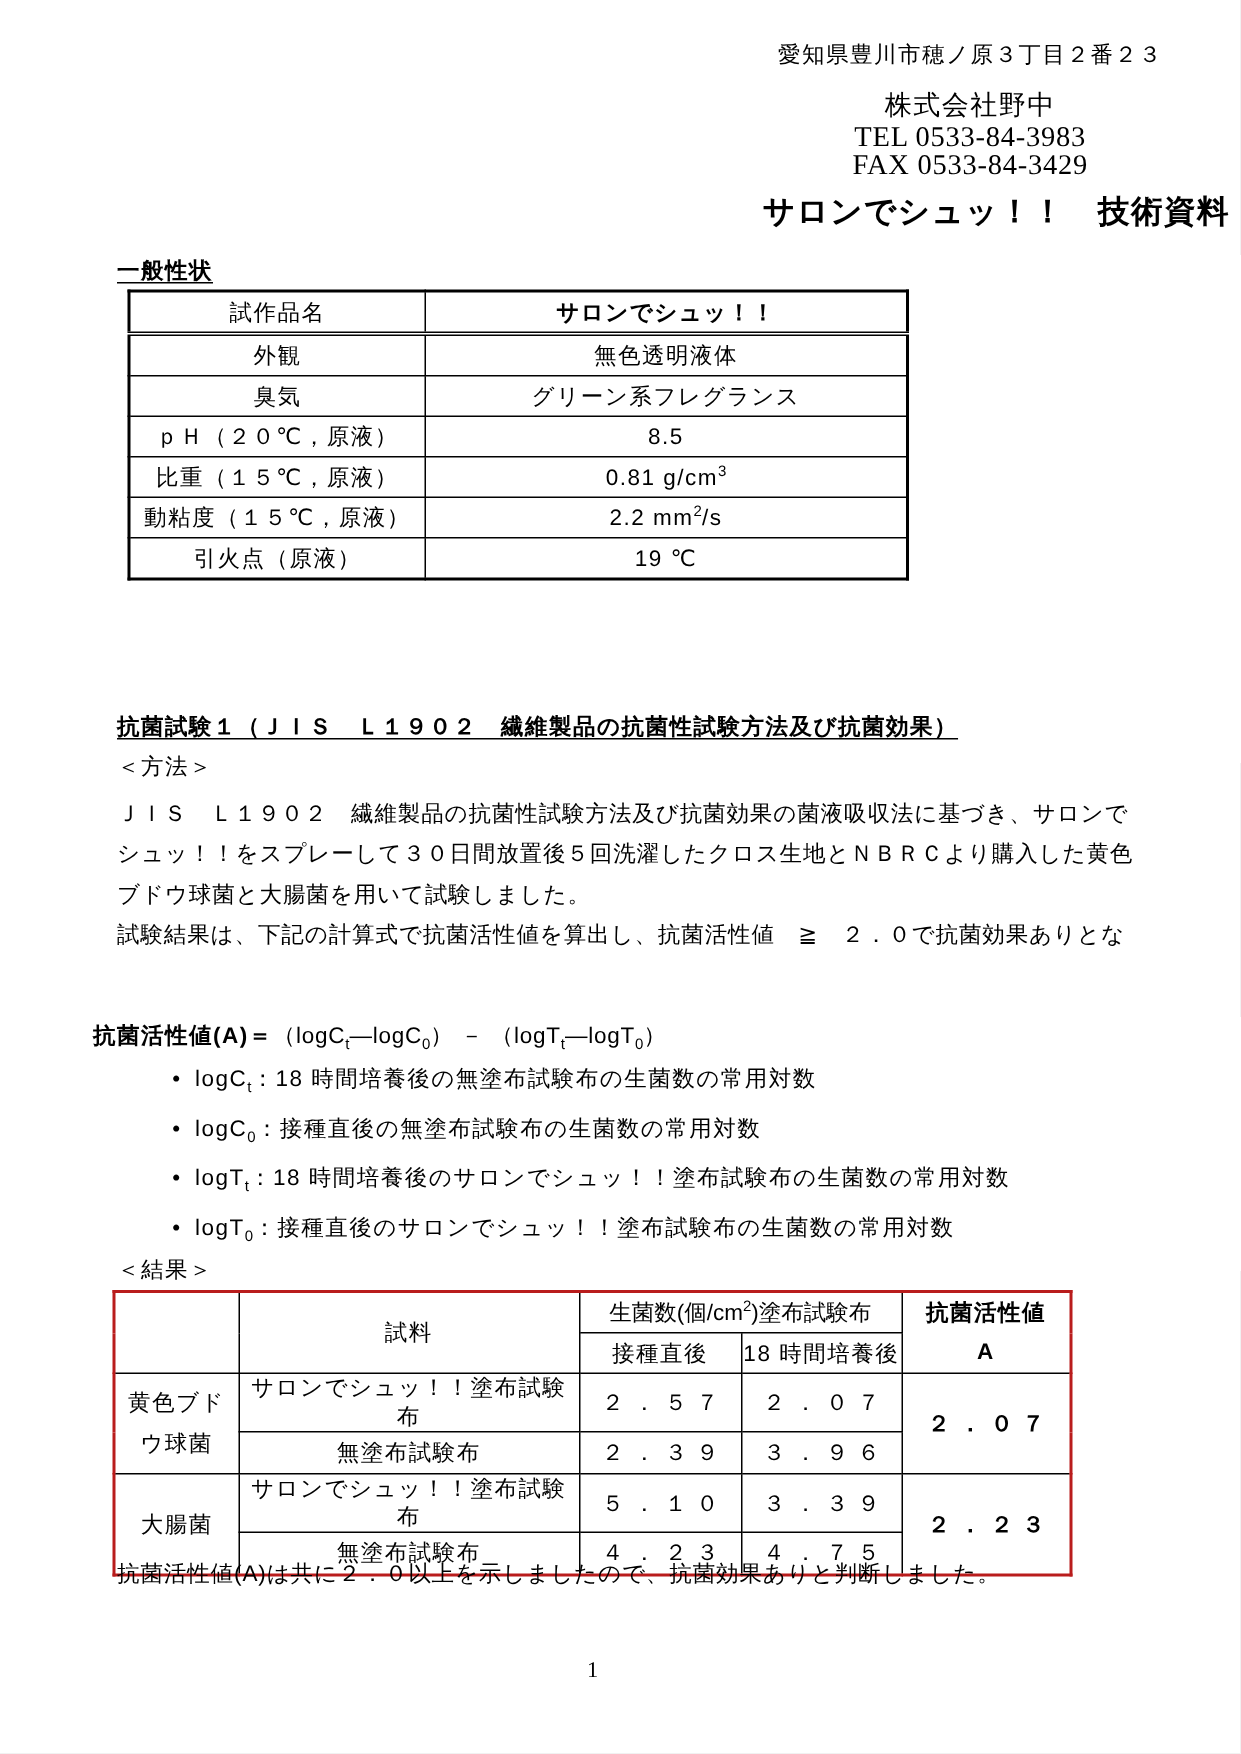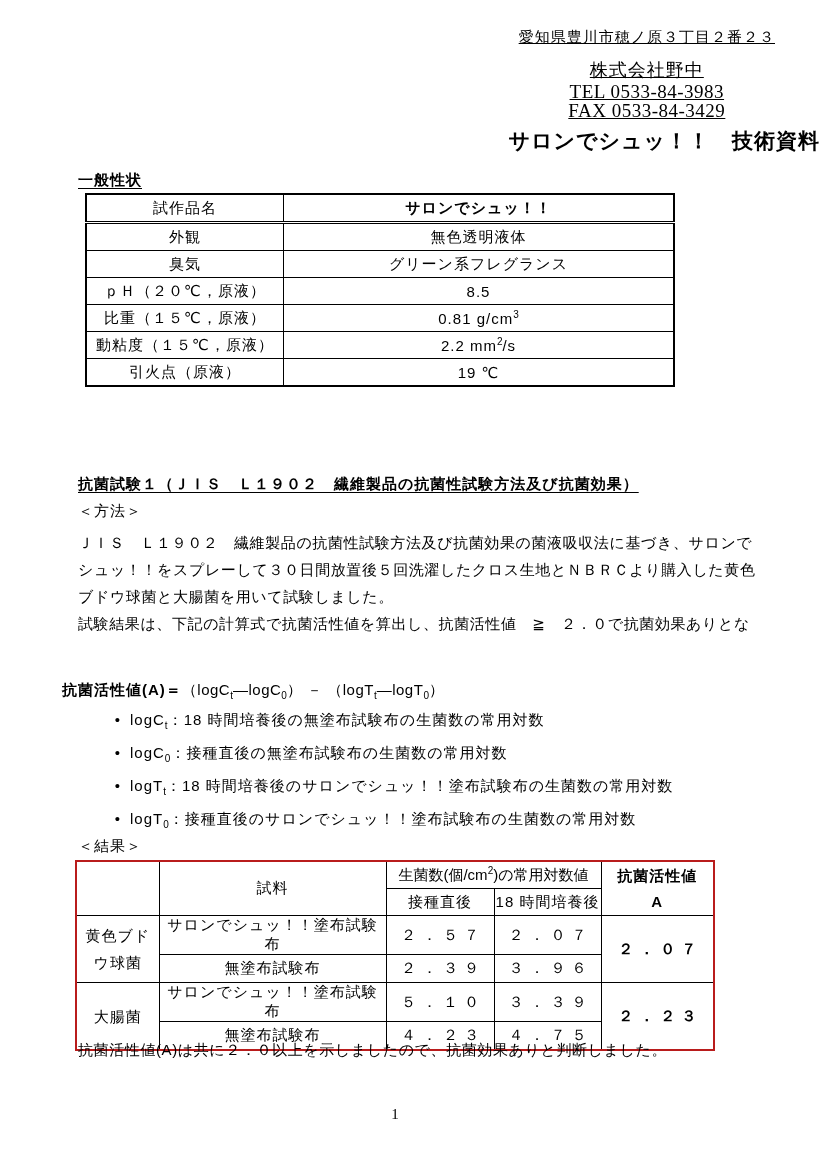--- a/index.html
+++ b/index.html
@@ -11,21 +11,20 @@
     color: #000000;
     font-family: "Liberation Sans", "DejaVu Sans", sans-serif;
     overflow: hidden;
   }
   
   .addr-block {
     position: absolute; top: 28px; right: 52px;
     text-align: center;
     font-family: "Liberation Serif", "DejaVu Serif", serif;
     line-height: 19px;
-    text-decoration: underline;
   }
   .addr-line1 { font-size: 15px; letter-spacing: 1px; }
   .addr-line2 { font-size: 18px; letter-spacing: 1px; line-height: 23px; margin-top: 12px; }
   .addr-line3, .addr-line4 { font-size: 19px; letter-spacing: 0.5px; }
 
   
   .doc-title {
     position: absolute; top: 127px; left: 0; width: 820px;
     text-align: right;
     font-size: 21px; font-weight: bold; letter-spacing: 1px;
@@ -45,21 +44,21 @@
     position: absolute; left: 78px;
     font-size: 15px; letter-spacing: 1px;
   }
   .method-label { top: 502px; }
   .result-label { top: 837px; }
 
   
   .gt {
     position: absolute; top: 193px; left: 85px;
     border-collapse: collapse; table-layout: fixed;
-    width: 590px;
+    width: 521px;
     border: 2px solid #000;
   }
   .gt td {
     border: 1px solid #000;
     height: 26px;
     font-size: 15px;
     text-align: center;
     letter-spacing: 1px;
     padding: 0;
   }
@@ -208,21 +207,21 @@
       <col class="c-group">
         <col class="c-sample">
         <col class="c-t0">
         <col class="c-t18">
         <col class="c-activity">
     </colgroup>
     <tbody>
       <tr class="hrow1">
         <th rowspan="2"></th>
         <th rowspan="2">試料</th>
-        <th colspan="2" class="rt-counts"><span>生菌数(個/cm</span><sup>2</sup><span>)の常用対数値</span></th>
+        <th colspan="2" class="rt-counts"><span>生菌数(個/cm</span><sup>2</sup><span>)塗布試験布</span></th>
         <th rowspan="2" class="rt-activity-h">
           <div>抗菌活性値</div>
           <div>A</div>
         </th>
       </tr>
       <tr class="hrow2">
         <th>接種直後</th>
         <th>18 時間培養後</th>
       </tr>
       <tr class="drow">

